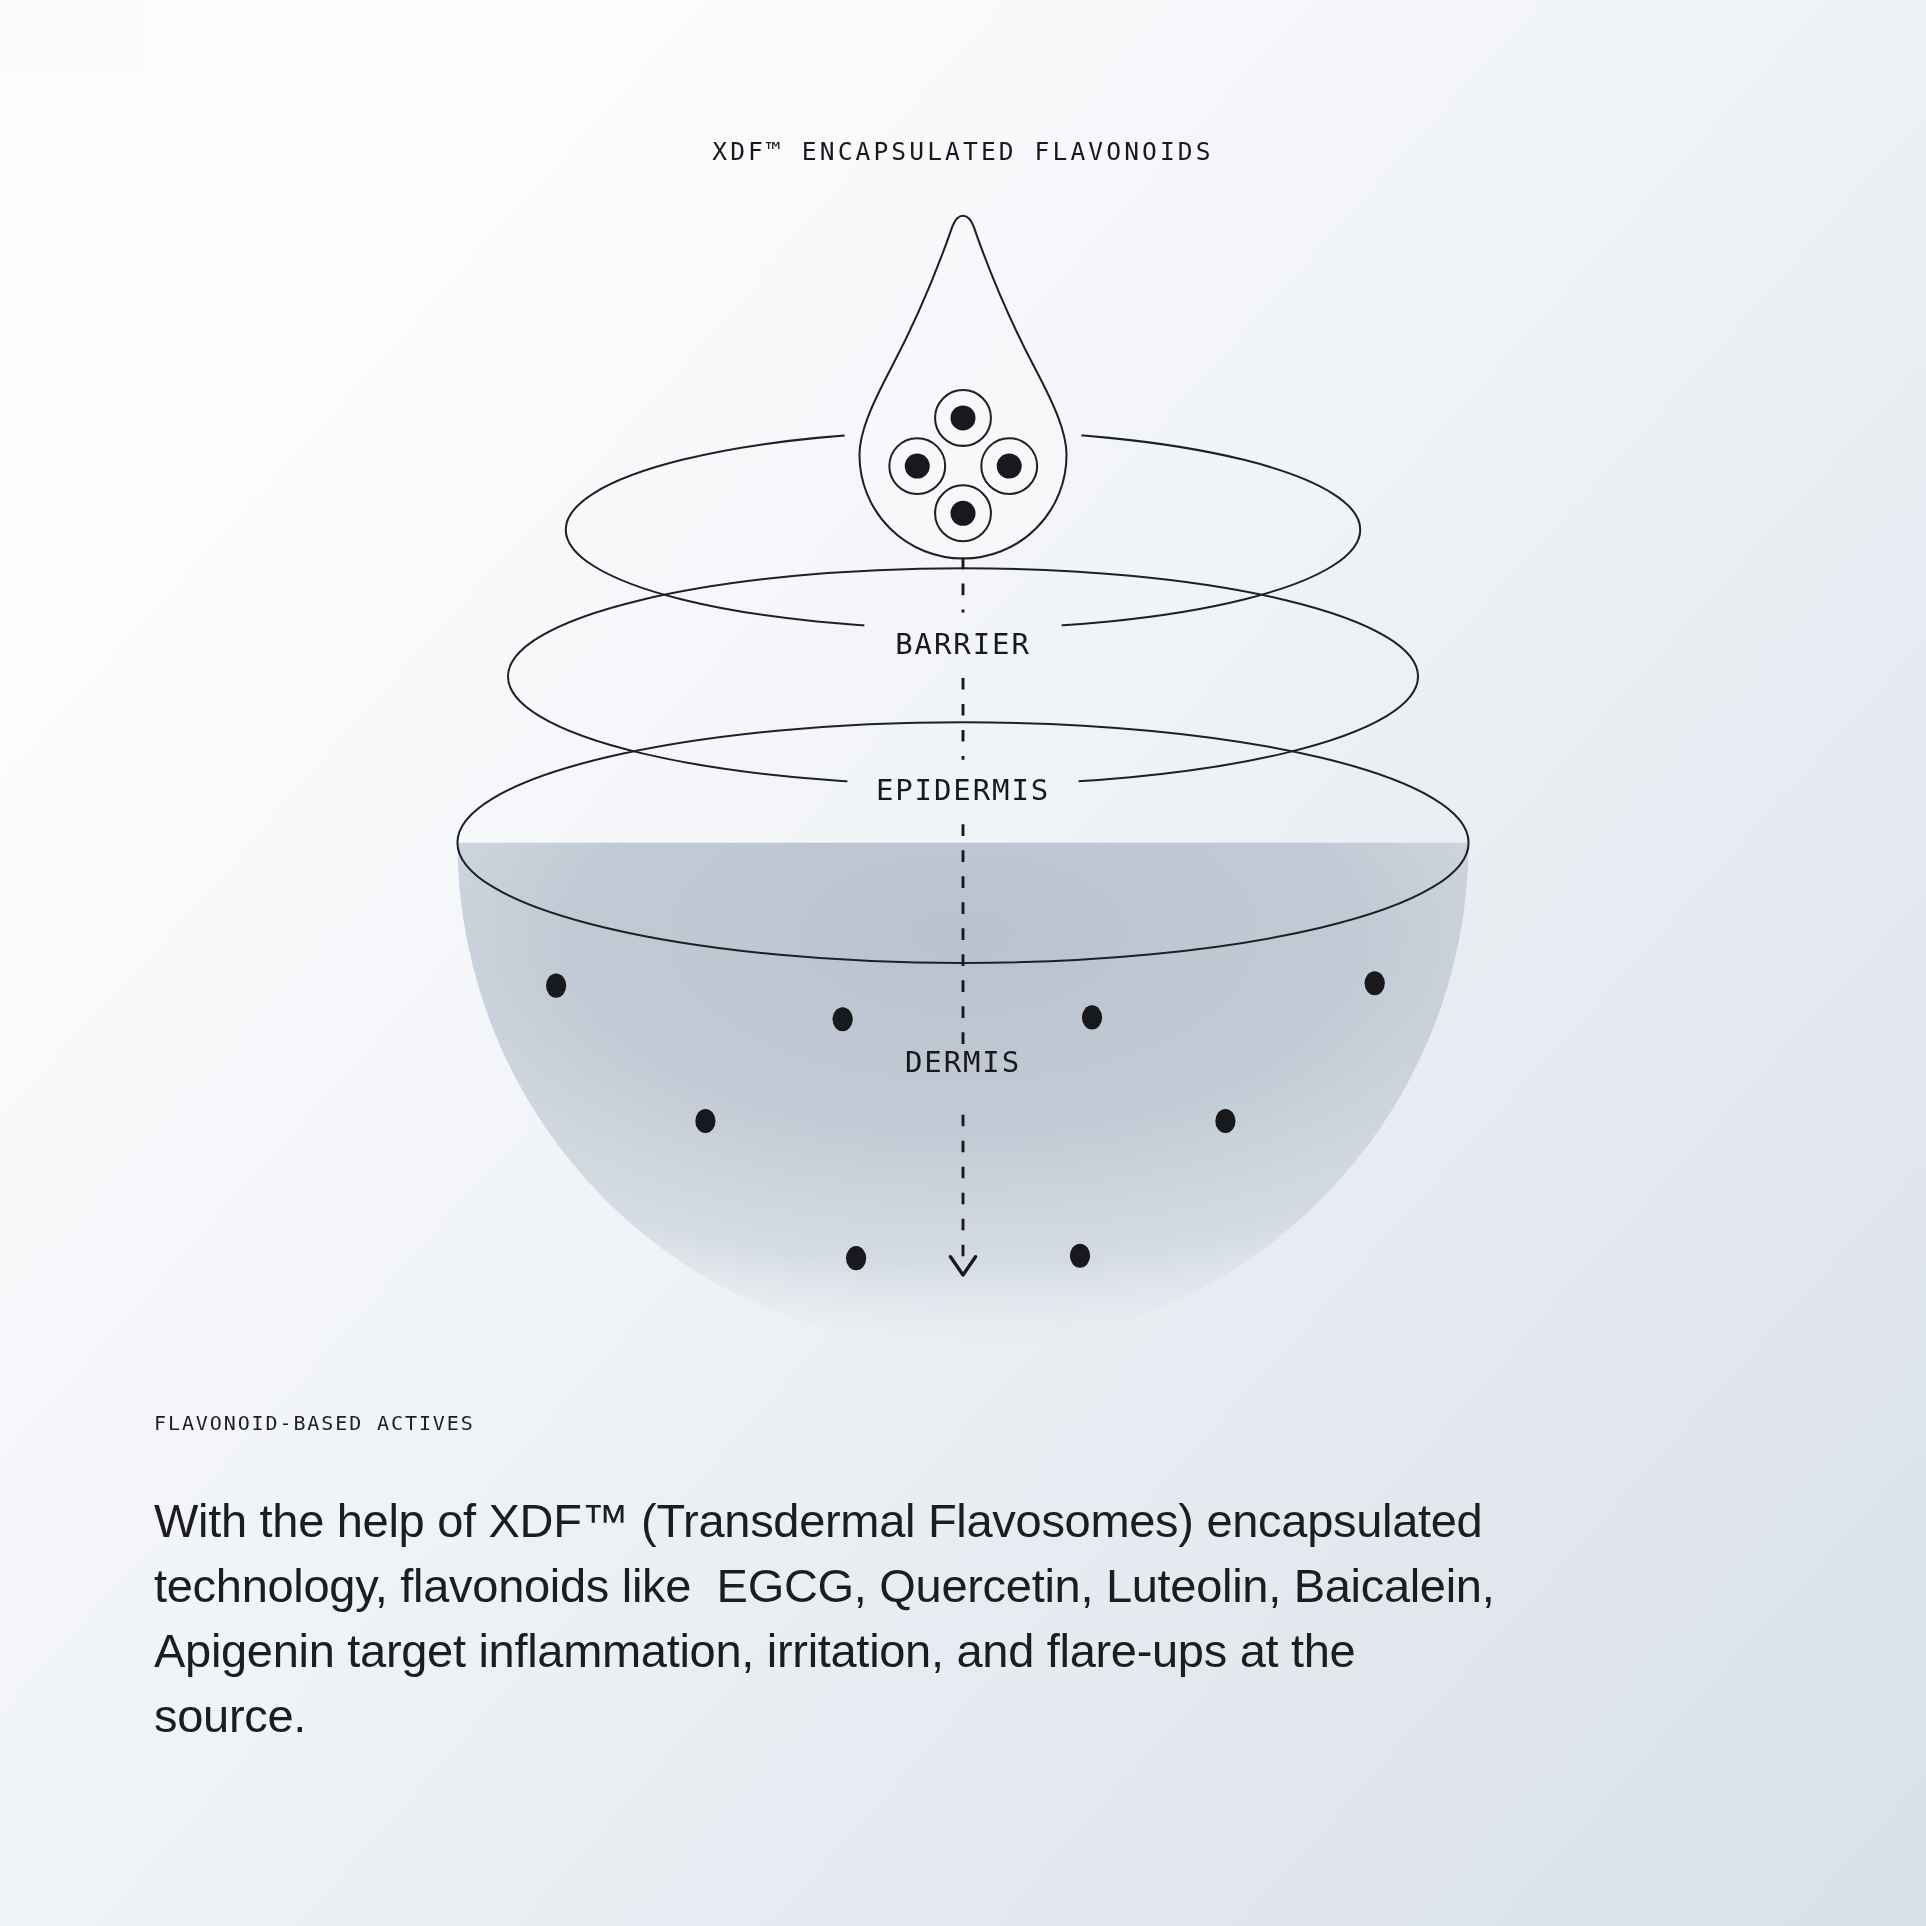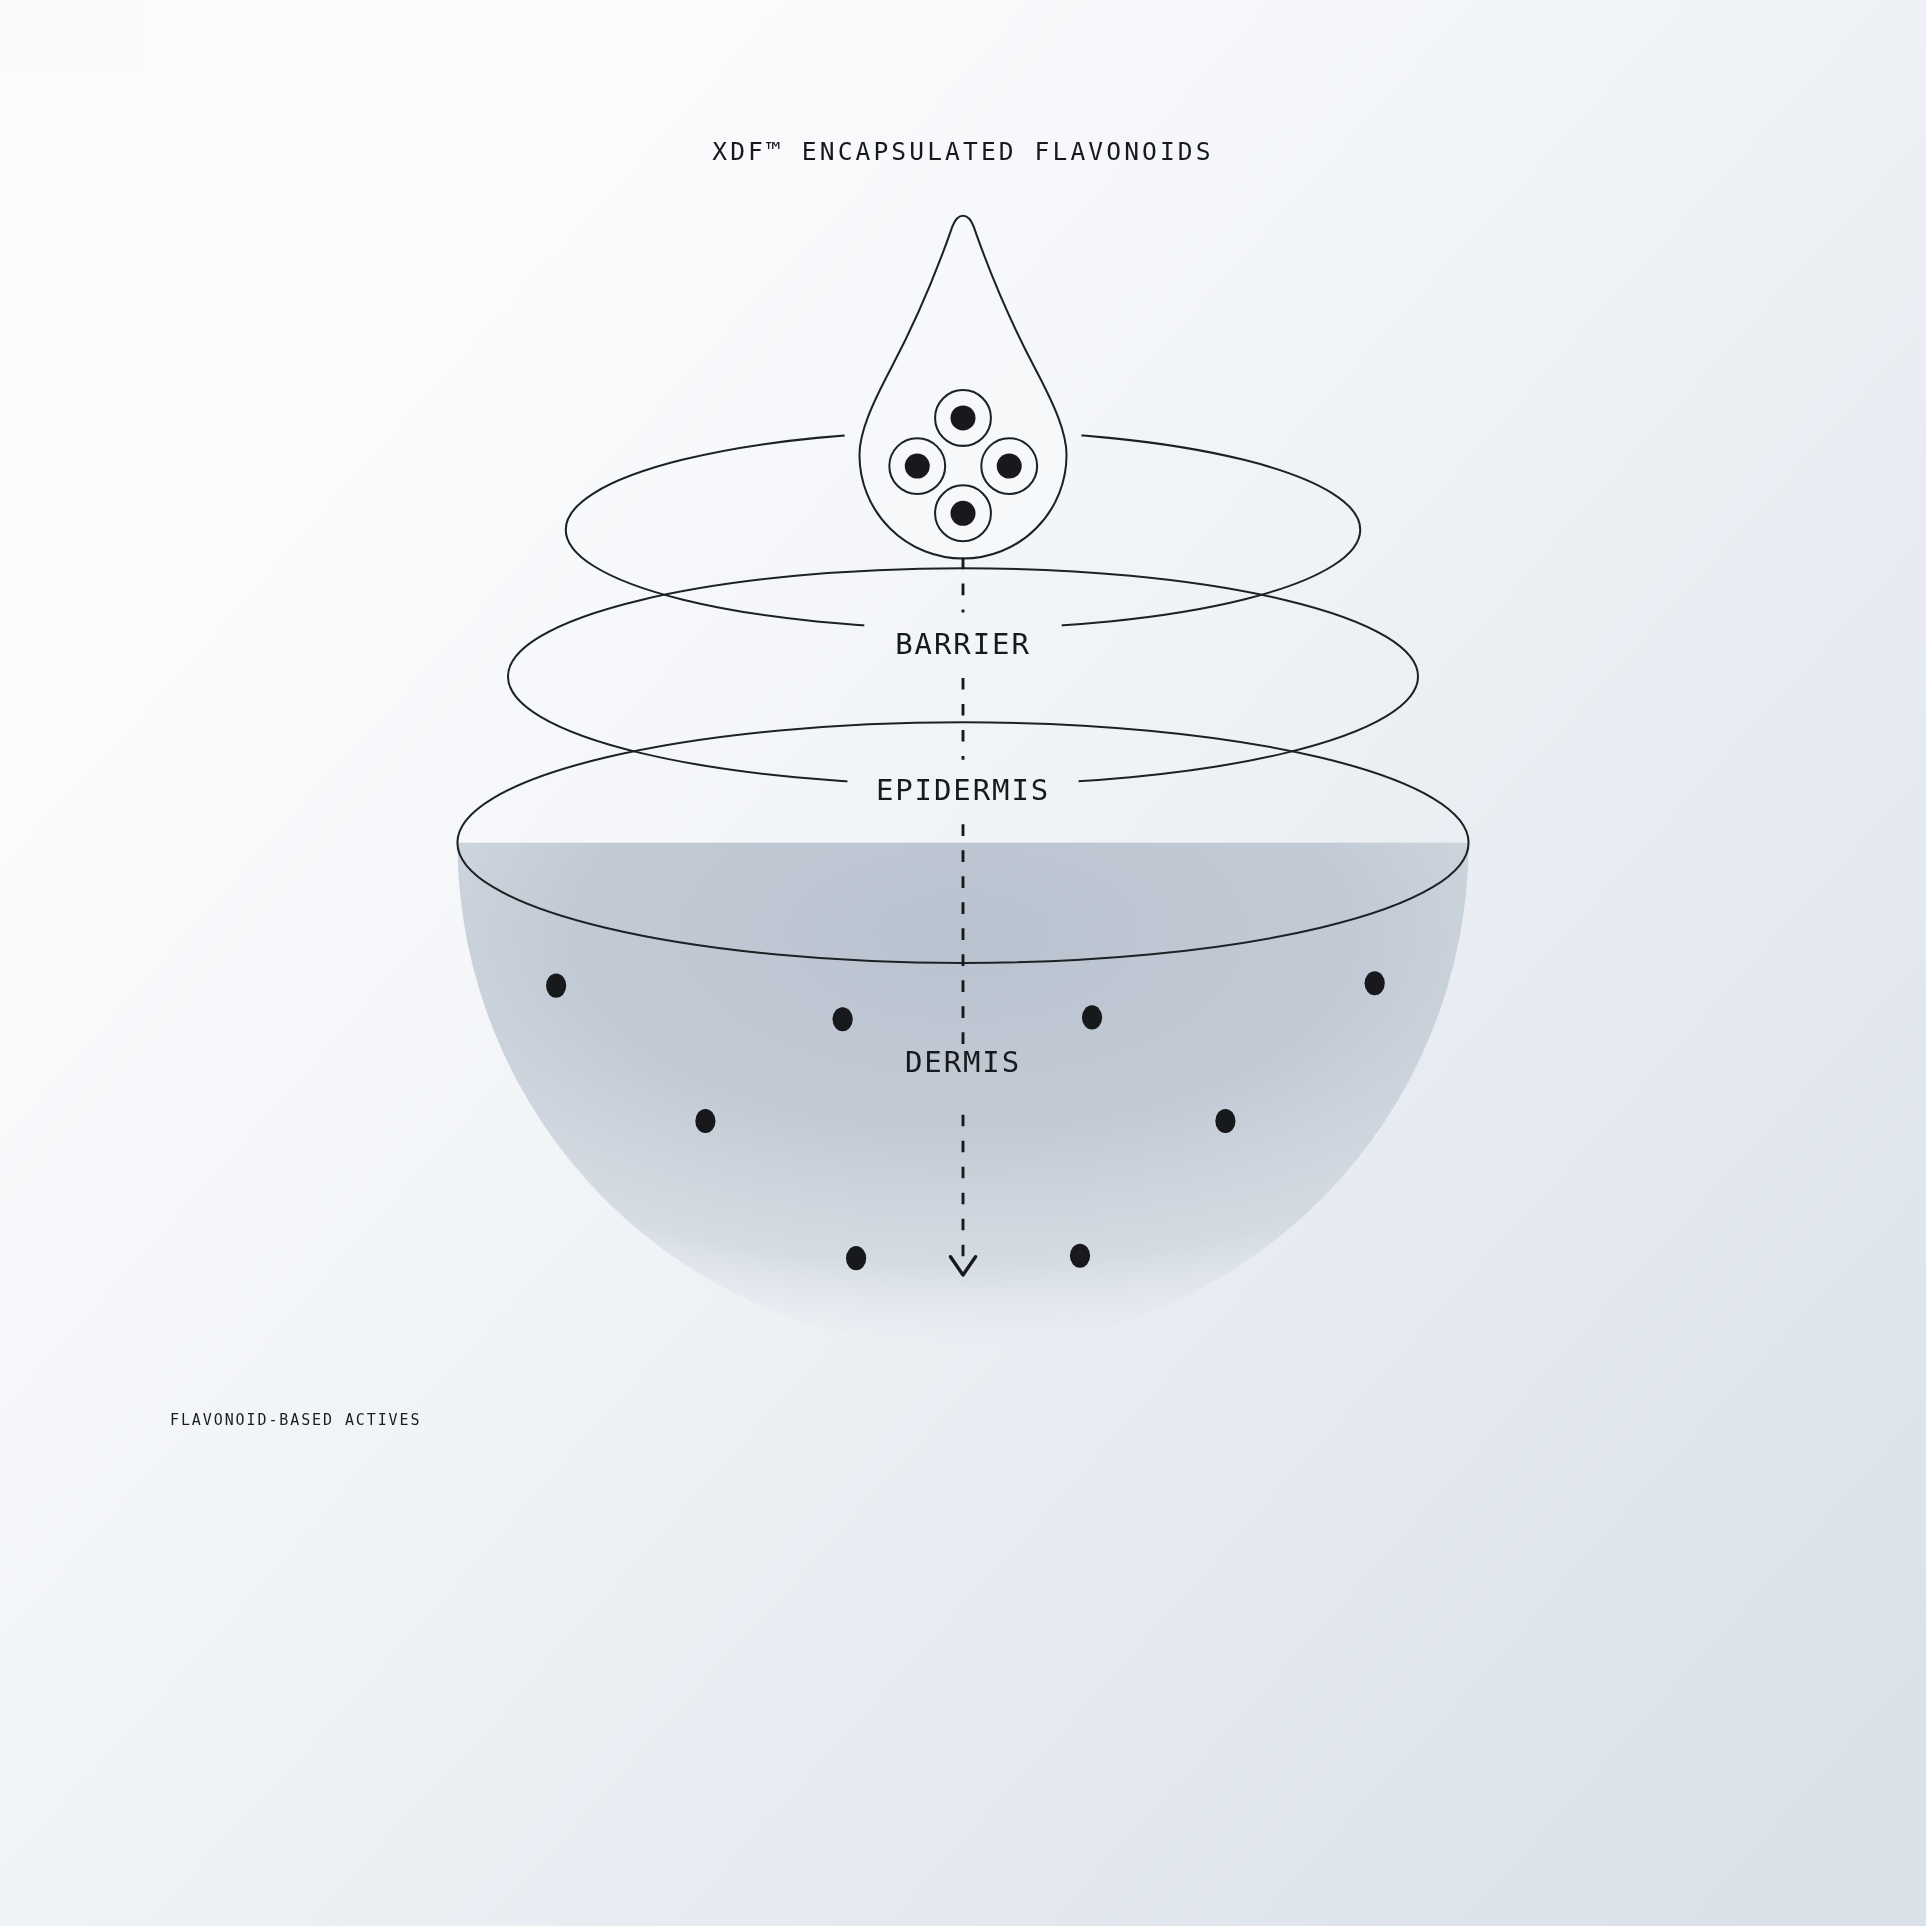--- a/index.html
+++ b/index.html
@@ -69,24 +69,24 @@
 
   
   .copy-block {
     position: absolute;
     left: 154px;
     top: 1411px;
     width: 1445px;
   }
   .copy-eyebrow {
     font-family: "DejaVu Sans Mono", "Liberation Mono", monospace;
-    font-size: 15px;
+    font-size: 20px;
     letter-spacing: 1.9px;
     color: #1b1d20;
-    margin: 0 0 54px 16px;
+    margin: 0 0 54px 0;
     white-space: nowrap;
   }
   .copy-body {
     font-family: "Liberation Sans", sans-serif;
     font-size: 47px;
     line-height: 1.38;
     color: #1b1d20;
     margin: 0;
     max-width: 1348px;
     letter-spacing: -0.3px;
@@ -208,20 +208,21 @@
   <div class="eyebrow-title">XDF™ ENCAPSULATED FLAVONOIDS</div>
 
   <div class="layer-label" style="left:963px; top:644px;">BARRIER</div>
 
   <div class="layer-label" style="left:963px; top:790px;">EPIDERMIS</div>
 
   <div class="layer-label" style="left:963px; top:1062px;">DERMIS</div>
 
   <div class="copy-block">
     <div class="copy-eyebrow">FLAVONOID-BASED ACTIVES</div>
+    <p class="copy-body">With the help of XDF™ (Transdermal Flavosomes) encapsulated technology, flavonoids like  EGCG, Quercetin, Luteolin, Baicalein, Apigenin target inflammation, irritation, and flare-ups at the source.</p>
   </div>
 
   <svg id="grain" xmlns="http://www.w3.org/2000/svg" viewBox="0 0 300 150" width="144" height="72">
     <filter id="noiseFilter">
       <feTurbulence type="fractalNoise" baseFrequency="0.85" numOctaves="3" stitchTiles="stitch"></feTurbulence>
       <feColorMatrix type="saturate" values="0"></feColorMatrix>
       <feComponentTransfer>
         <feFuncA type="linear" slope="0.13"></feFuncA>
       </feComponentTransfer>
     </filter>

